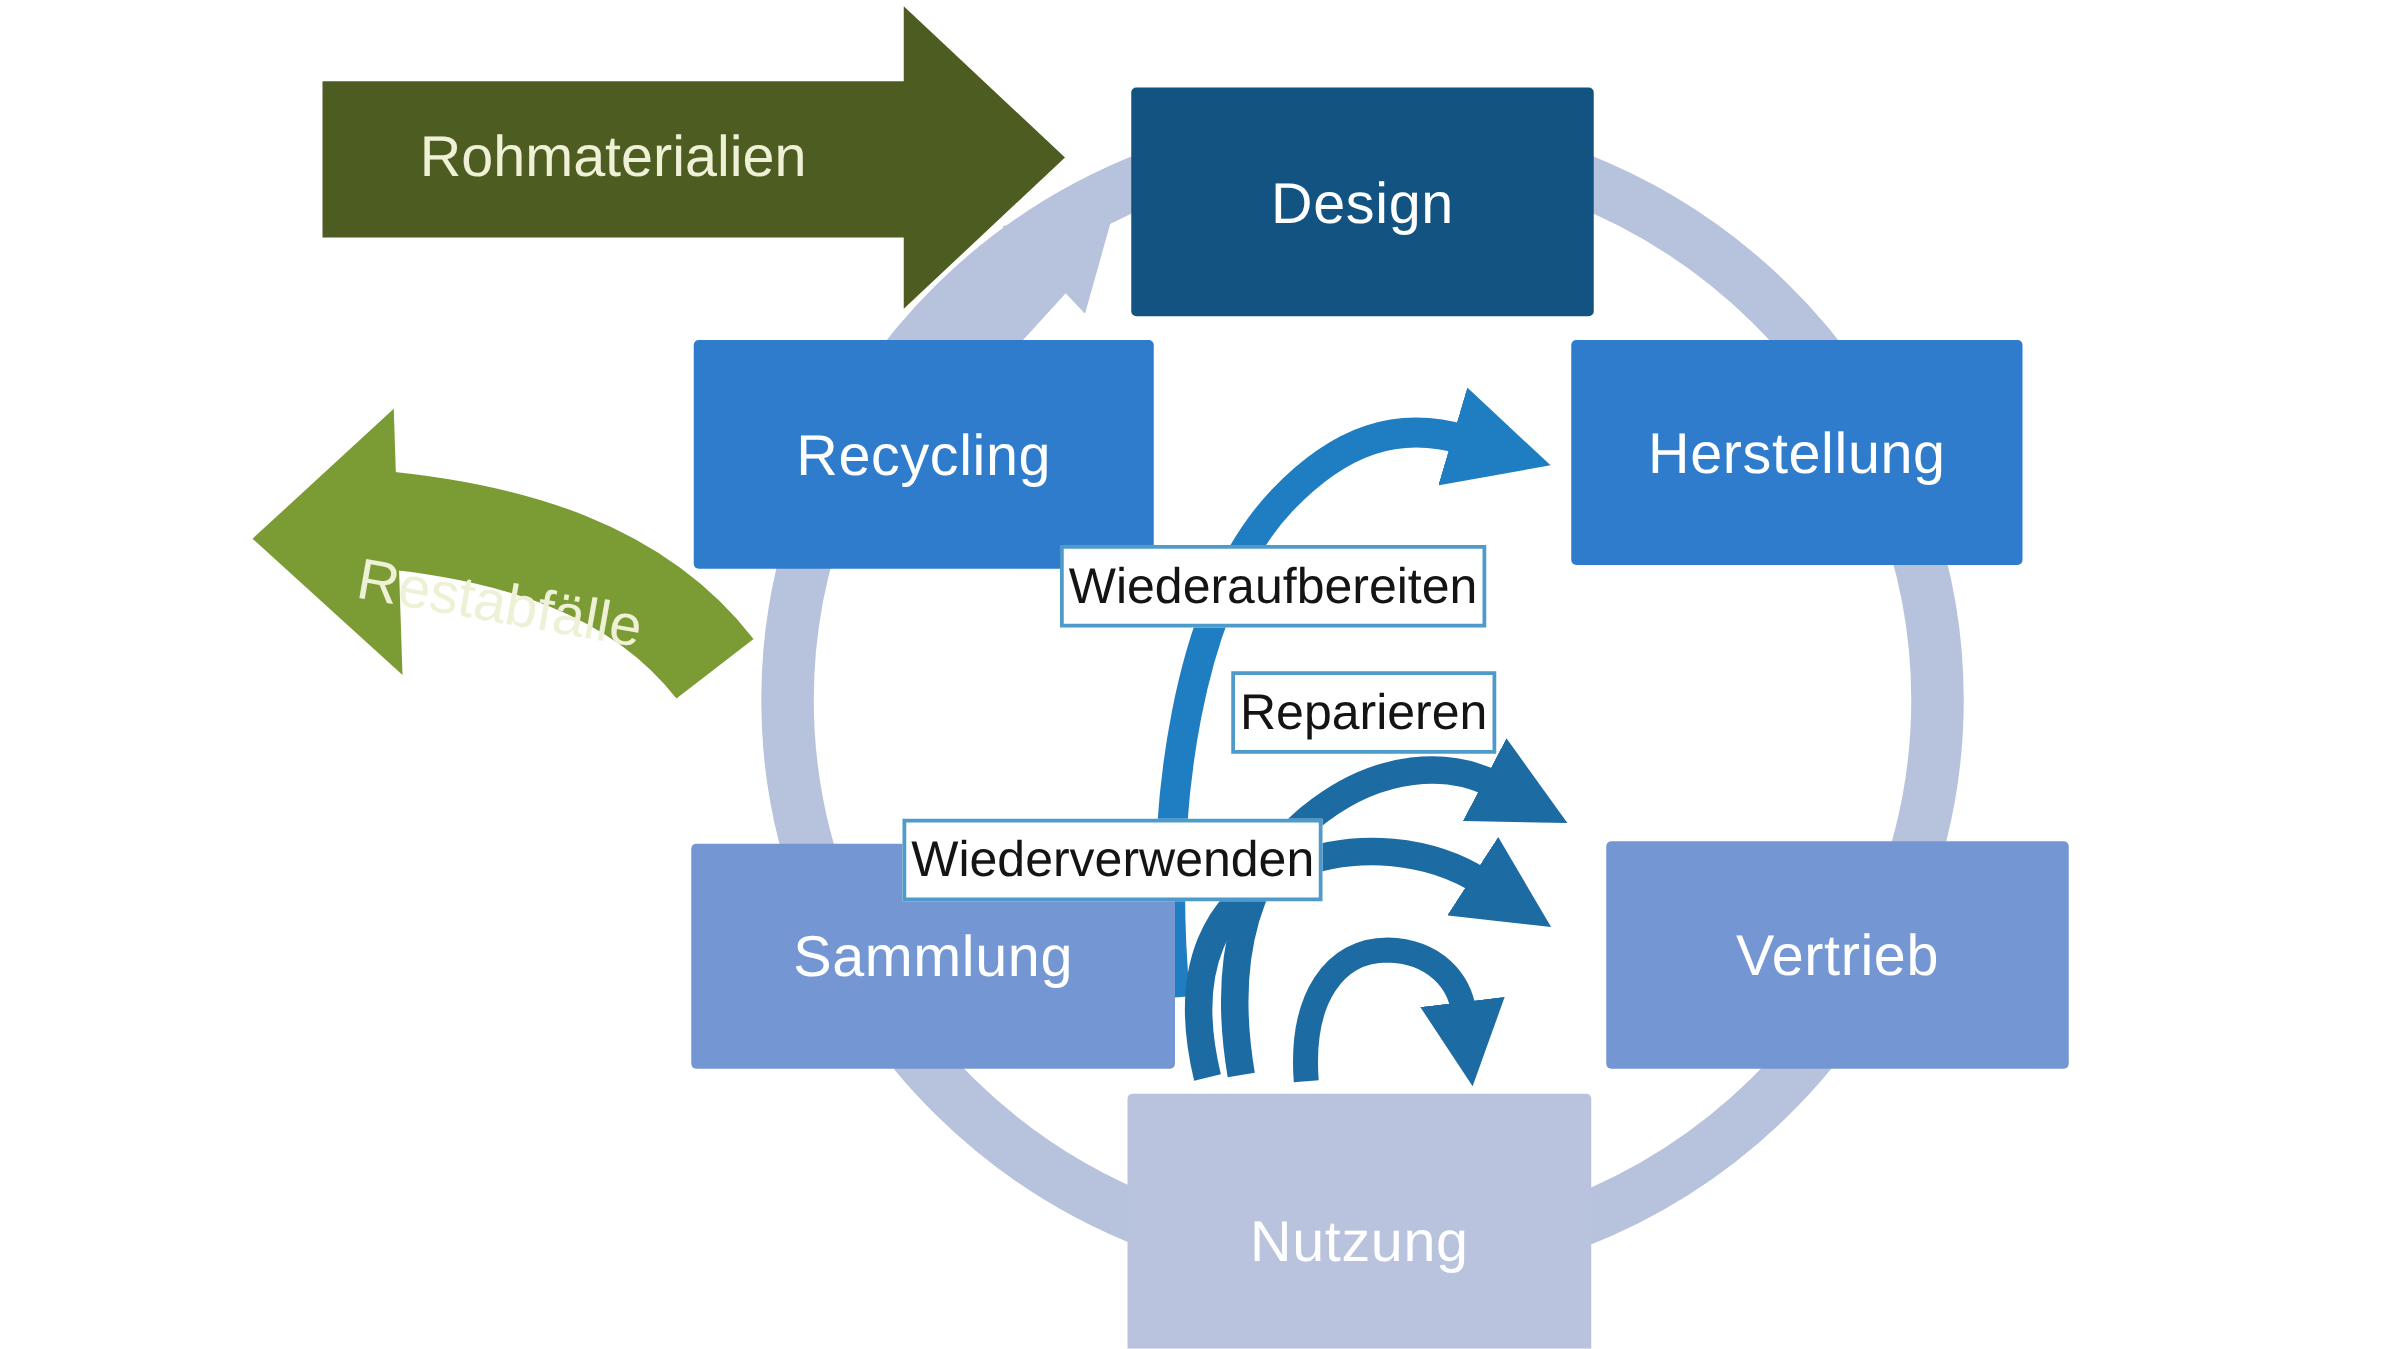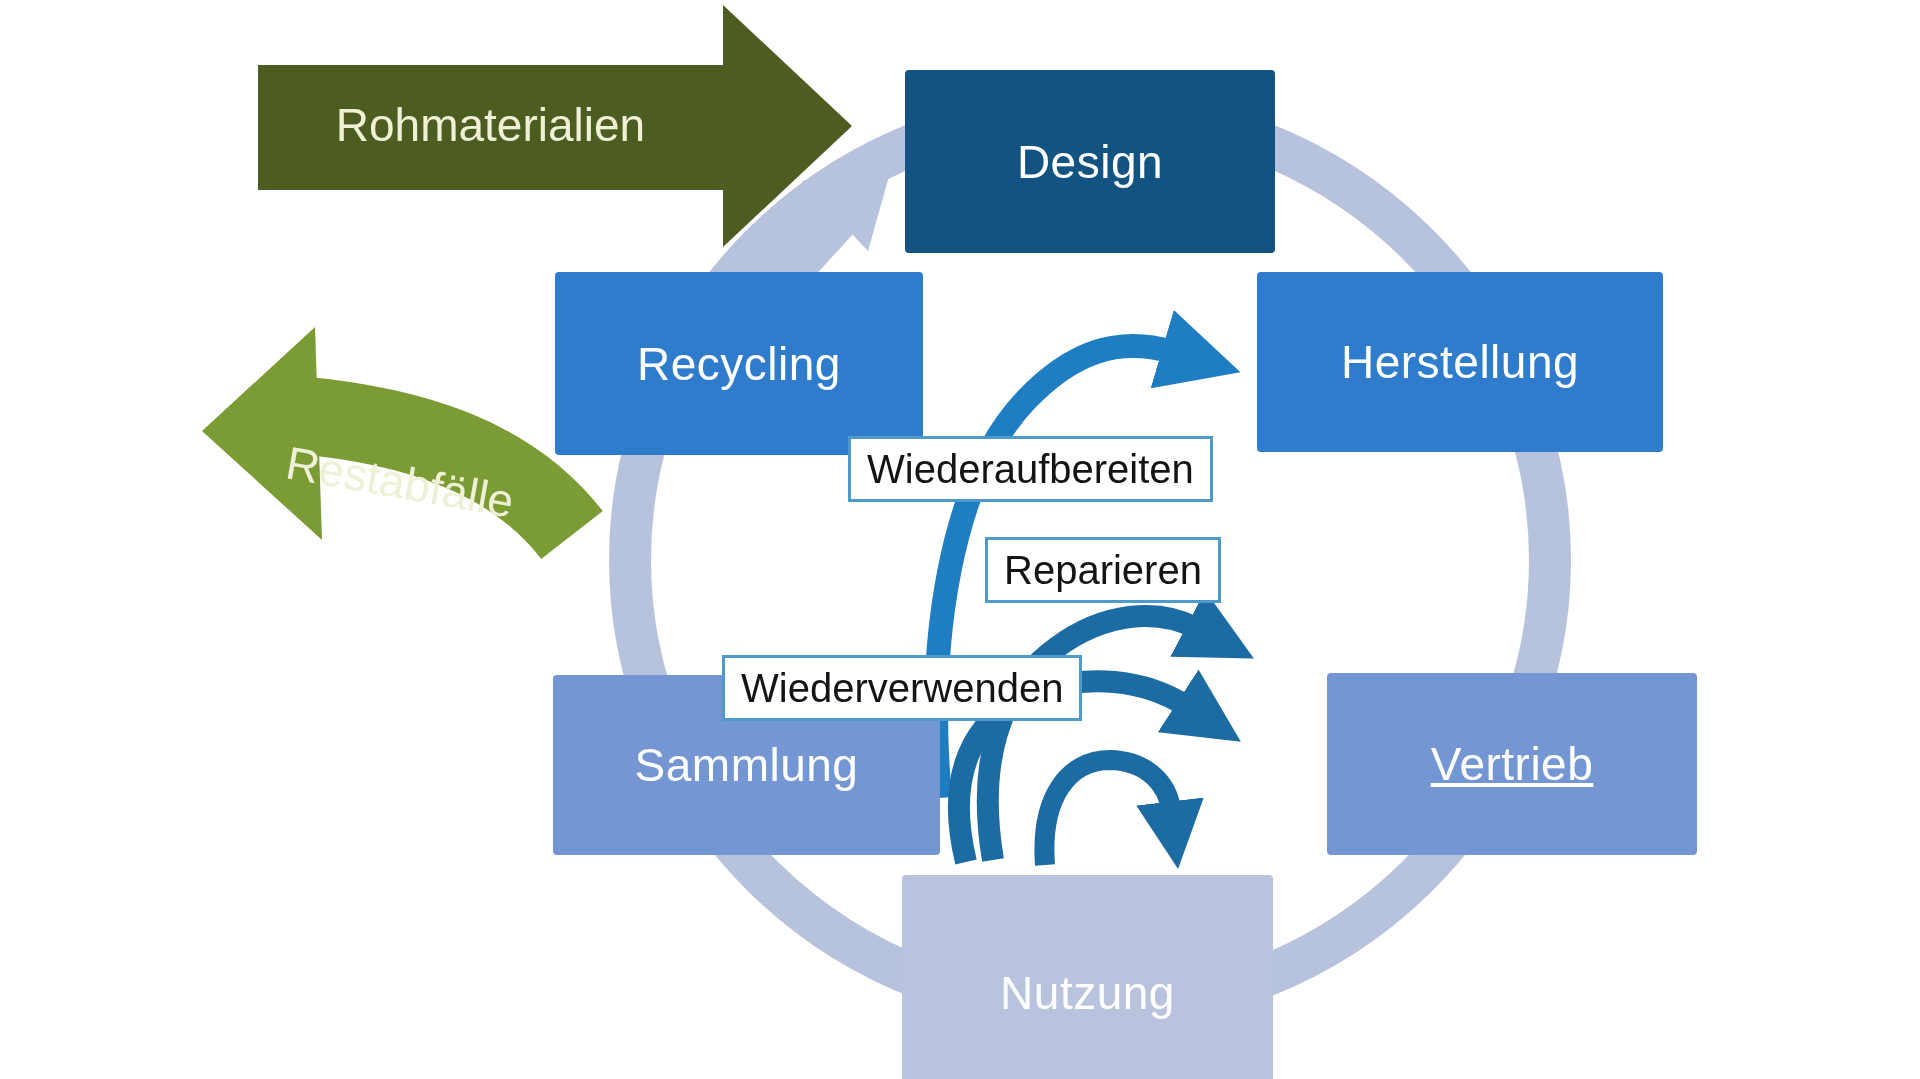--- a/index.html
+++ b/index.html
@@ -14,32 +14,32 @@
   .stage-box{
     position:absolute;
     display:flex;align-items:center;justify-content:center;
     border-radius:4px;
     color:#ffffff;
     font-size:46px;
     letter-spacing:0.5px;
   }
   .box-design      {left:905px; top:70px;  width:370px;height:183px;}
   .box-recycling   {left:555px; top:272px; width:368px;height:183px;}
-  .box-herstellung {left:1257px;top:272px; width:406px;height:180px;}
+  .box-herstellung {left:1257px;top:272px; width:361px;height:180px;}
   .box-sammlung    {left:553px; top:675px; width:387px;height:180px;}
-  .box-vertrieb    {left:1327px;top:673px; width:370px;height:182px;text-decoration:underline;}
+  .box-vertrieb    {left:1285px;top:673px; width:370px;height:182px;}
   .box-nutzung     {left:902px; top:875px; width:371px;height:236px;}
   .loop-label{
     position:absolute;
     background:#ffffff;
     border:3px solid #4e9aca;
     color:#141414;
     font-size:40px;
     line-height:1.3;
-    padding:4px 16px;
+    padding:4px 4px;
     white-space:nowrap;
   }
   .lbl-wiederaufbereiten{left:848px; top:436px;}
   .lbl-reparieren       {left:985px; top:537px;}
   .lbl-wiederverwenden  {left:722px; top:655px;}
   .lbl-teilen           {left:1212px;top:832px;}
   .flow-label{
     position:absolute;
     color:#eef1d6;
     font-size:46px;

